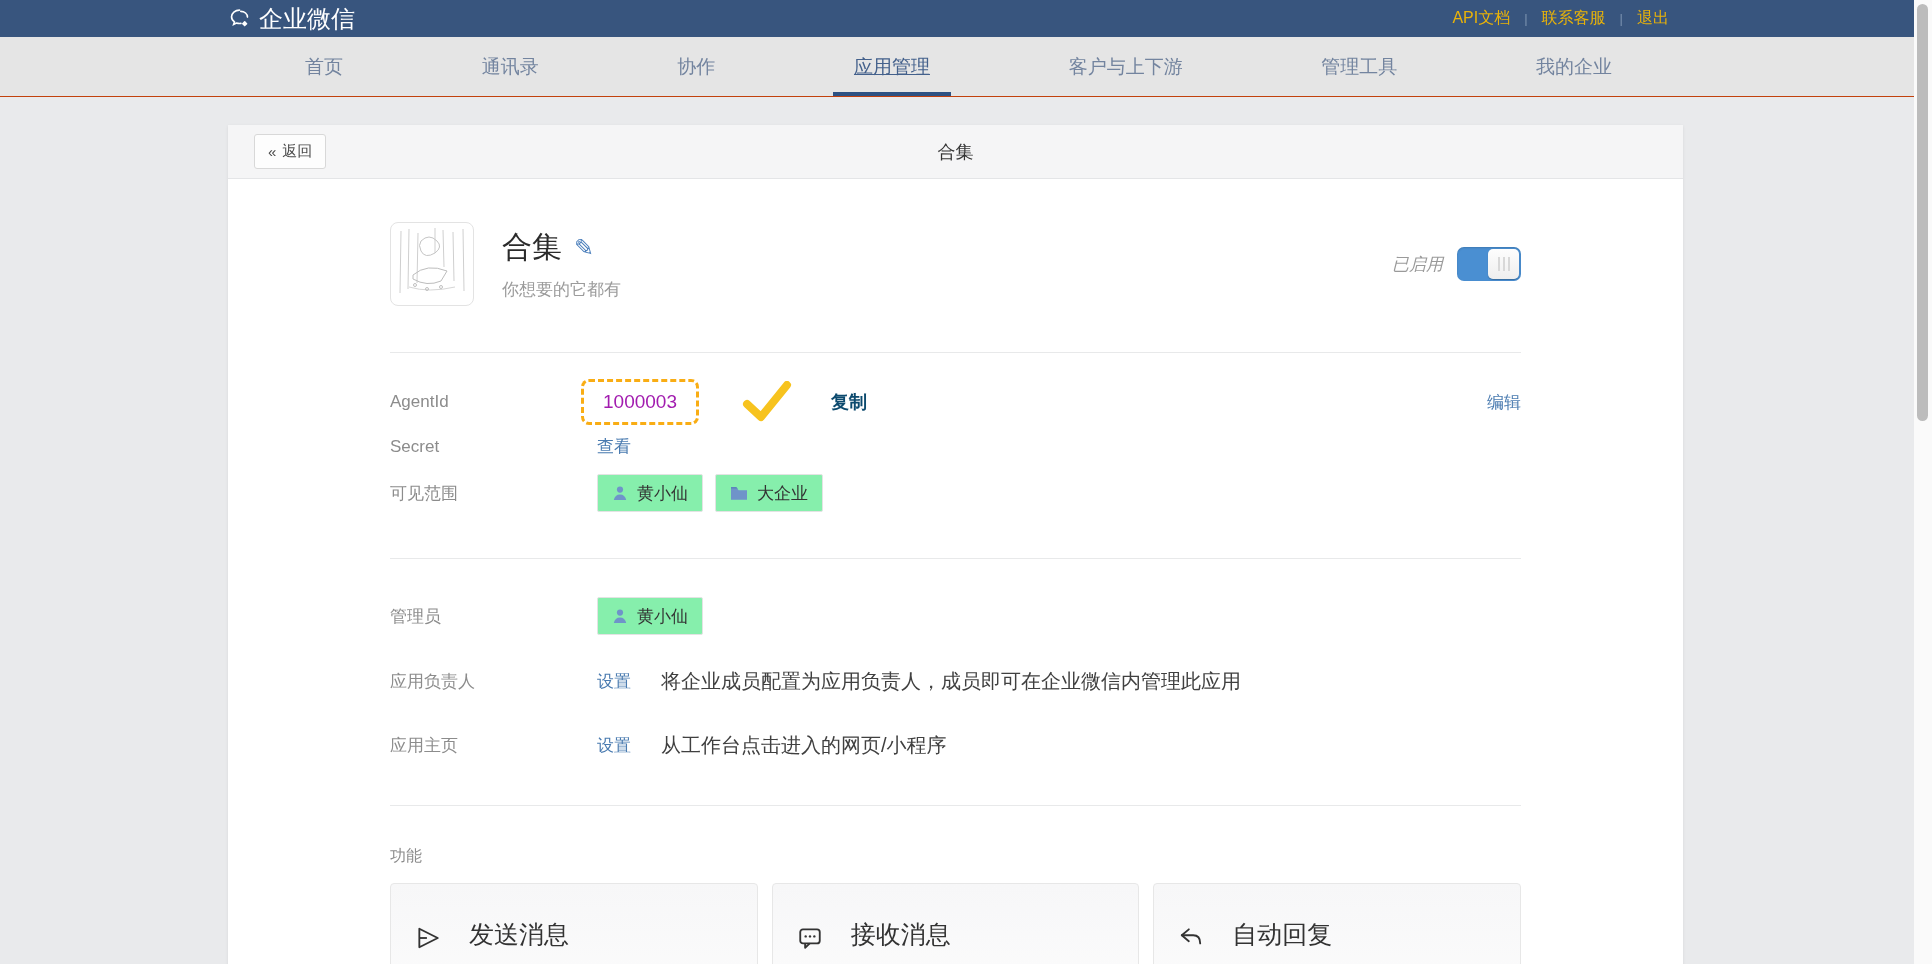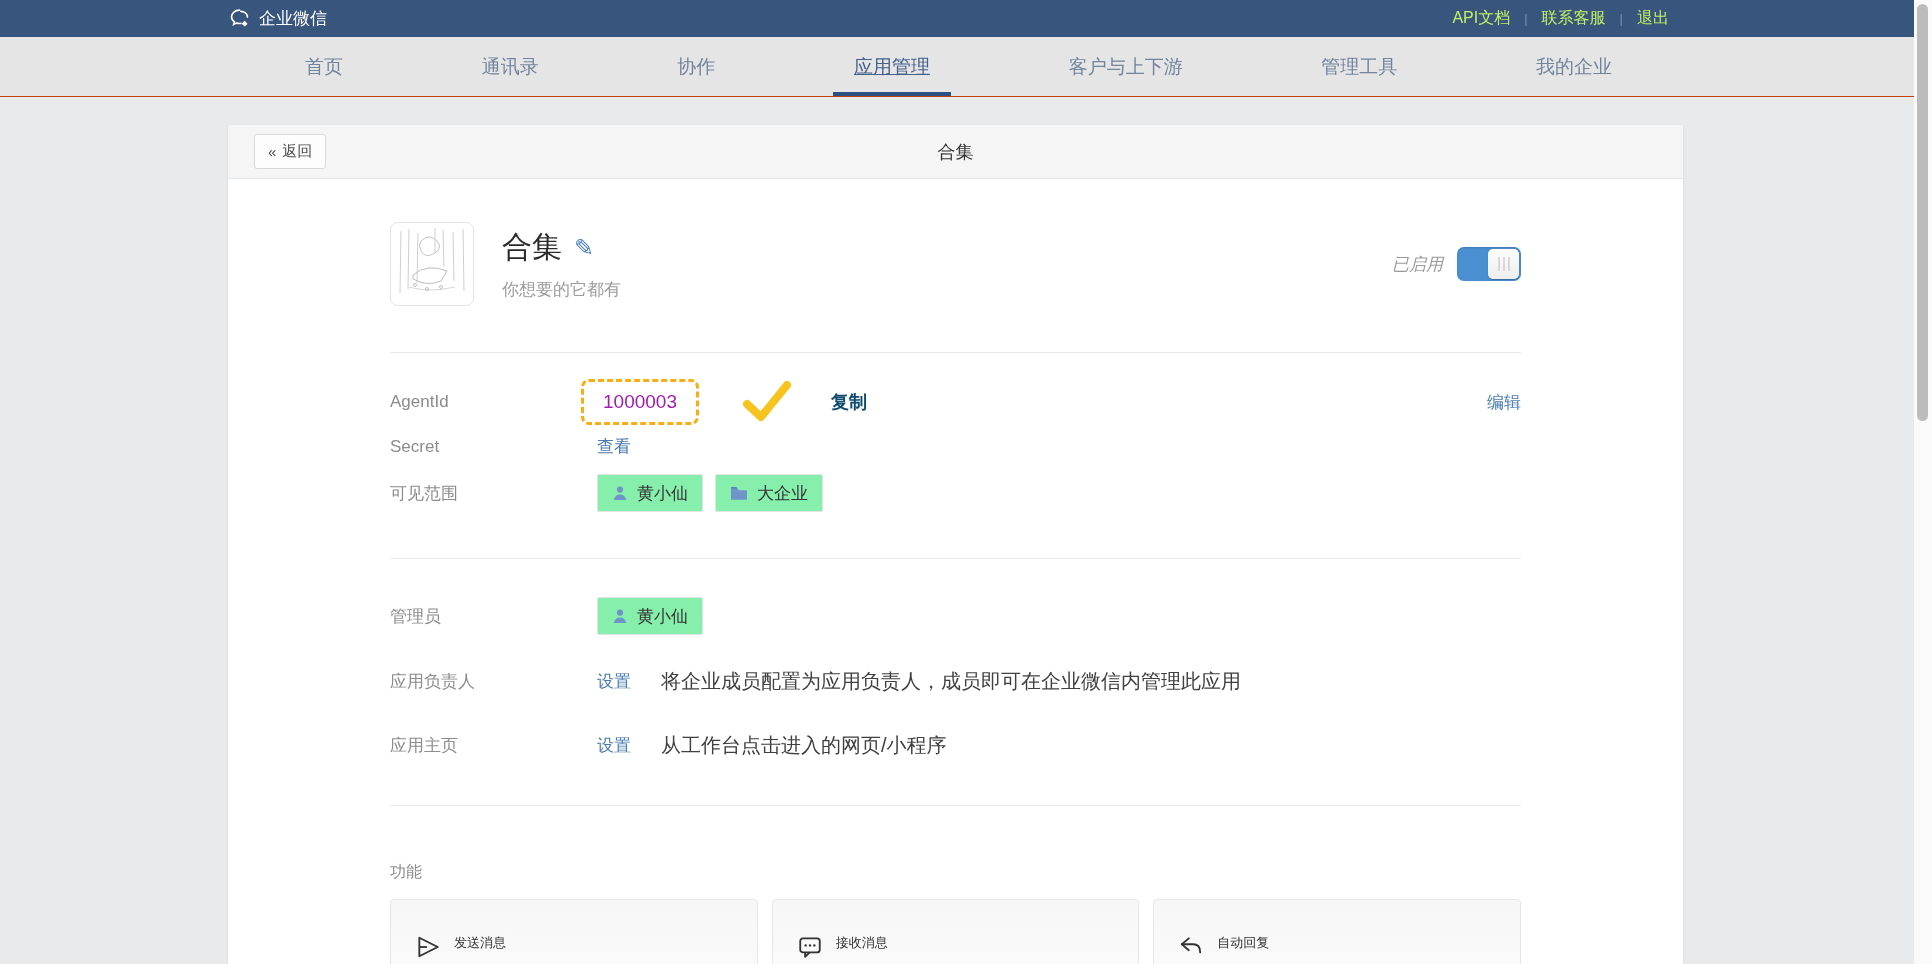--- a/index.html
+++ b/index.html
@@ -3,24 +3,24 @@
 <meta charset="utf-8">
 <style>
   * { margin:0; padding:0; box-sizing:border-box; }
   html,body { width:1932px; height:964px; overflow:hidden; background:#fff;
     font-family:"Liberation Sans","DejaVu Sans",sans-serif; color:#333; }
 
   
   .topbar { height:37px; background:#38557e; display:flex; align-items:center; }
   .topbar-inner { margin-left:228px; margin-right:249px; flex:1; display:flex;
     align-items:center; justify-content:space-between; }
-  .brand { display:flex; align-items:center; gap:8px; color:#fff; font-size:17px; }
+  .brand { display:flex; align-items:center; gap:8px; color:#fff; font-size:24px; }
   .brand svg { display:block; }
   .topbar-links { display:flex; align-items:center; font-size:16px; color:#e8edf4; }
-  .topbar-links a { color:#bef264; text-decoration:none; padding:0 14px; cursor:pointer; }
+  .topbar-links a { color:#eab308; text-decoration:none; padding:0 14px; cursor:pointer; }
   .tb-sep { color:#7b92b0; font-size:13px; }
 
   
   .nav { height:60px; background:#e5e5e5; border-bottom:1px solid #c2410c; }
   .nav-inner { margin-left:305px; width:1307px; height:100%; display:flex;
     justify-content:space-between; }
   .tab { height:100%; display:flex; align-items:center; font-size:19px;
     color:#73849f; cursor:pointer; position:relative; }
   .tab.active { color:#44618c;text-decoration:underline; }
   .tab.active::after { content:""; position:absolute; left:50%; bottom:0;
@@ -77,25 +77,25 @@
   .chip { height:38px; background:#86efac; border:1px solid #e3e3e3; border-radius:2px;
     display:flex; align-items:center; gap:9px; padding:0 14px; font-size:17px;
     color:#333; cursor:default; }
   .chip svg { display:block; }
   .row-admin { margin-top:38px; }
   .row-owner { margin-top:33px; }
   .row-home { margin-top:37px; }
   .gray-note { margin-left:13px; font-size:20px; color:#404040; }
 
   
-  .features-label { margin-top:56px; font-size:16px; color:#8c8c8c; }
+  .features-label { margin-top:40px; font-size:16px; color:#8c8c8c; }
   .cards { margin-top:16px; display:flex; gap:14px; }
   .fcard { width:368px; height:150px; border:1px solid #e7e7e7; border-radius:4px;
     background:linear-gradient(#f7f7f8,#fdfdfd); padding:34px 24px 0; cursor:pointer; }
-  .fcard-title { display:flex; align-items:flex-start; gap:13px; font-size:13px; color:#333; }
+  .fcard-title { display:flex; align-items:flex-end; gap:28px; font-size:25px; color:#333; }
   .fcard-desc { margin-top:15px; font-size:16px; color:#9a9a9a; white-space:nowrap;
     overflow:hidden; }
 
   
   .scrollbar { position:fixed; top:0; right:0; width:18px; height:964px;
     background:#fafafa; }
   .scroll-thumb { position:absolute; top:4px; left:3px; width:11px; height:417px;
     background:#bcbcbc; border-radius:6px; }
 </style>
 </head>

